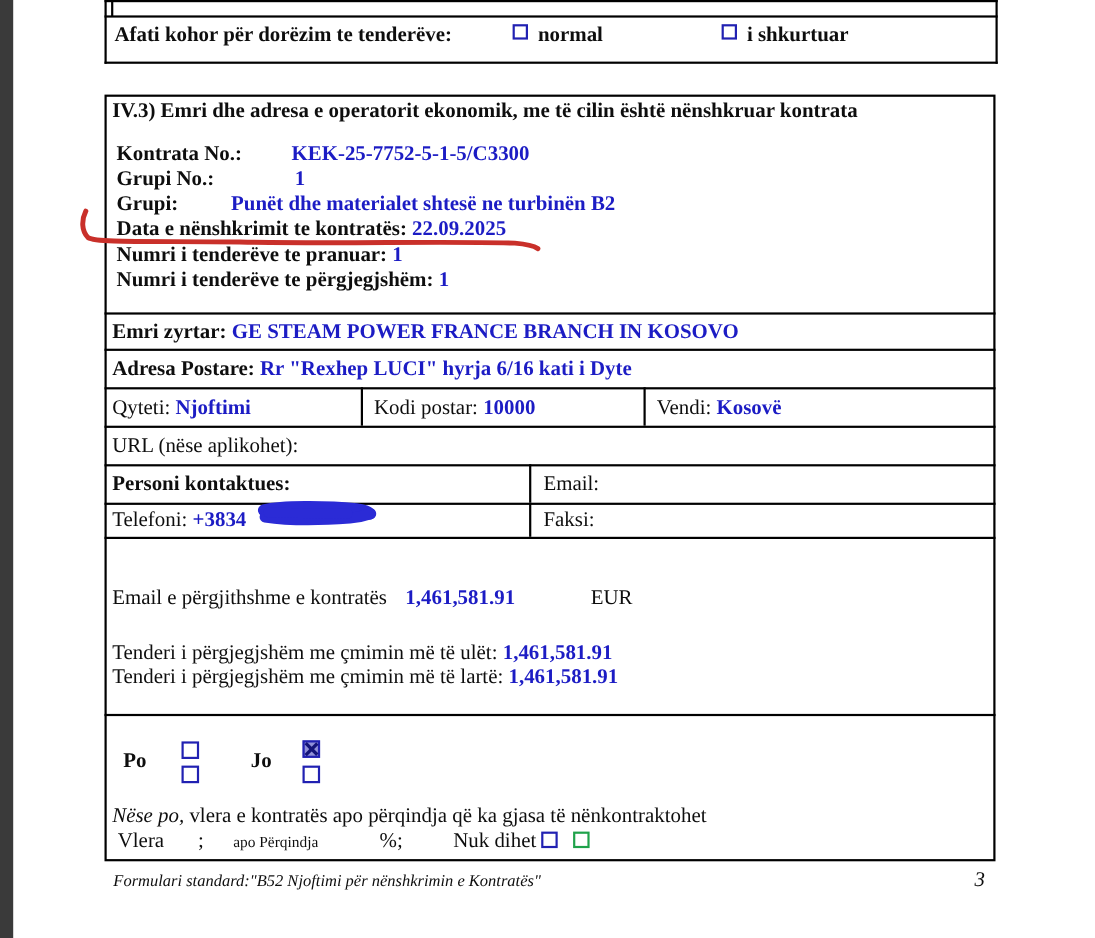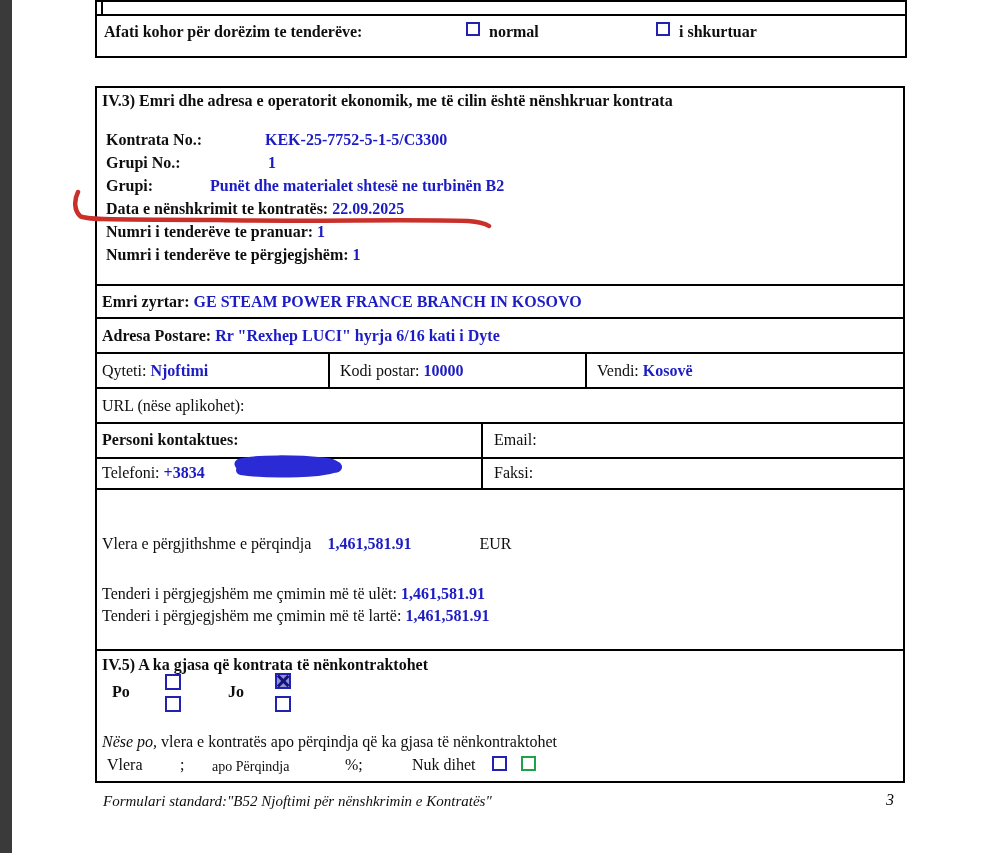--- a/index.html
+++ b/index.html
@@ -8,21 +8,21 @@
     --green:#1fa24a;
     --ink:#0e0e0e;
     --border:#000;
   }
   html,body{margin:0;padding:0;background:#fff;}
   #page{
     position:relative;width:995px;height:853px;background:#fff;overflow:hidden;
     font-family:"Liberation Serif","DejaVu Serif",serif;color:var(--ink);
   }
   .abs{position:absolute;}
-  .t{font-size:16px;line-height:21px;white-space:nowrap;}
+  .t{font-size:19px;line-height:21px;white-space:nowrap;}
   .b{font-weight:bold;}
   .i{font-style:italic;text-align:right;}
   .blue{color:var(--blue);}
   .hline{position:absolute;background:var(--border);height:2px;}
   .vline{position:absolute;background:var(--border);width:2px;}
   .cb{
     position:absolute;width:14px;height:14px;border:2px solid #2121b2;background:#fff;box-sizing:border-box;
   }
   .cb.green{border-color:var(--green);}
   .cb.checked{background:#9191d8;}
@@ -134,35 +134,34 @@
   <div class="abs t" style="left:494px;top:462px;">Faksi:</div>
 
   <svg style="left:236px;top:454px;" width="104" height="26" viewBox="0 0 104 26">
     <path d="M4 10 C 20 6, 60 6, 88 9 C 96 10, 99 12, 100 13" stroke="#2b2bd6" stroke-width="11" fill="none" stroke-linecap="round"></path>
     <path d="M5 16 C 25 19, 55 19, 82 17 C 92 16, 98 14, 101 13" stroke="#2b2bd6" stroke-width="10" fill="none" stroke-linecap="round"></path>
     <path d="M8 12 L 80 13" stroke="#2b2bd6" stroke-width="9" fill="none" stroke-linecap="round"></path>
   </svg>
 
 
   <div class="abs t" style="left:102px;top:533px;">
-    <span>Vlera e përgjithshme e përqindja</span>
+    <span>Email e përgjithshme e kontratës</span>
     <span class="b blue" style="margin-left:12px;">1,461,581.91</span>
     <span style="margin-left:64px;">EUR</span>
   </div>
 
   <div class="abs t" style="left:102px;top:583px;">
     <span>Tenderi i përgjegjshëm me çmimin më të ulët:</span>
     <span class="b blue">1,461,581.91</span>
   </div>
   <div class="abs t" style="left:102px;top:605px;">
     <span>Tenderi i përgjegjshëm me çmimin më të lartë:</span>
     <span class="b blue">1,461,581.91</span>
   </div>
 
-  <div class="abs t b" style="left:102px;top:654px;">IV.5) A ka gjasa që kontrata të nënkontraktohet</div>
 
   <div class="abs t b" style="left:112px;top:681px;">Po</div>
   <div class="cb" style="left:165px;top:674px;width:16px;height:16px;"></div>
   <div class="cb" style="left:165px;top:696px;width:16px;height:16px;"></div>
 
   <div class="abs t b" style="left:228px;top:681px;">Jo</div>
   <div class="cb checked" style="left:275px;top:673px;width:16px;height:16px;"></div>
   <div class="cb" style="left:275px;top:696px;width:16px;height:16px;"></div>
 
   <div class="abs t" style="left:102px;top:731px;">

